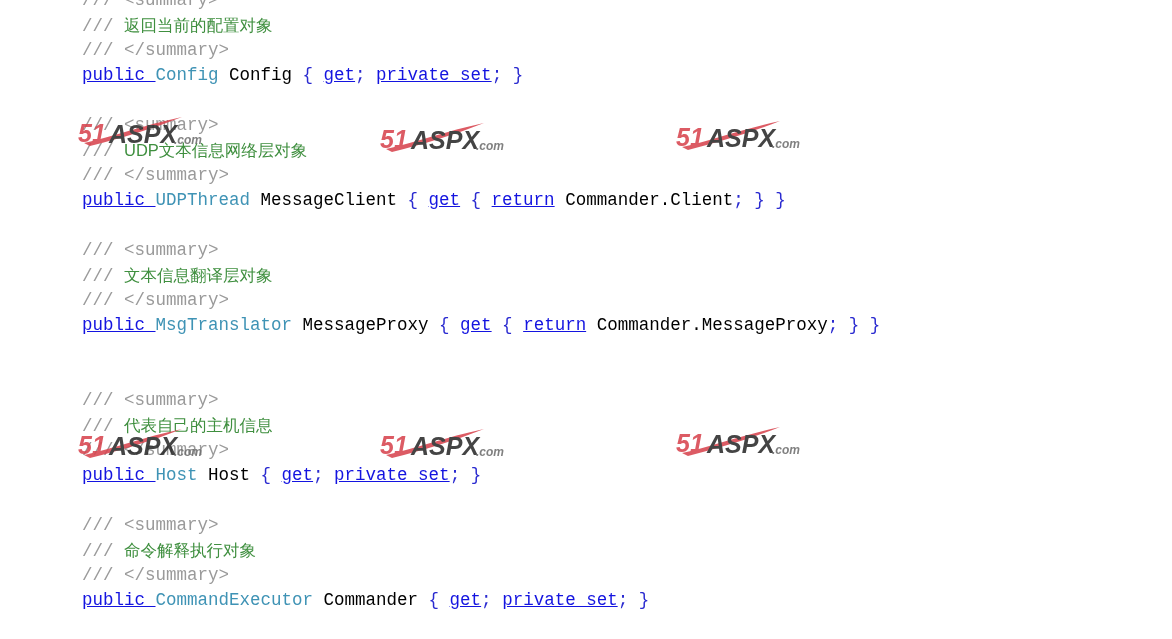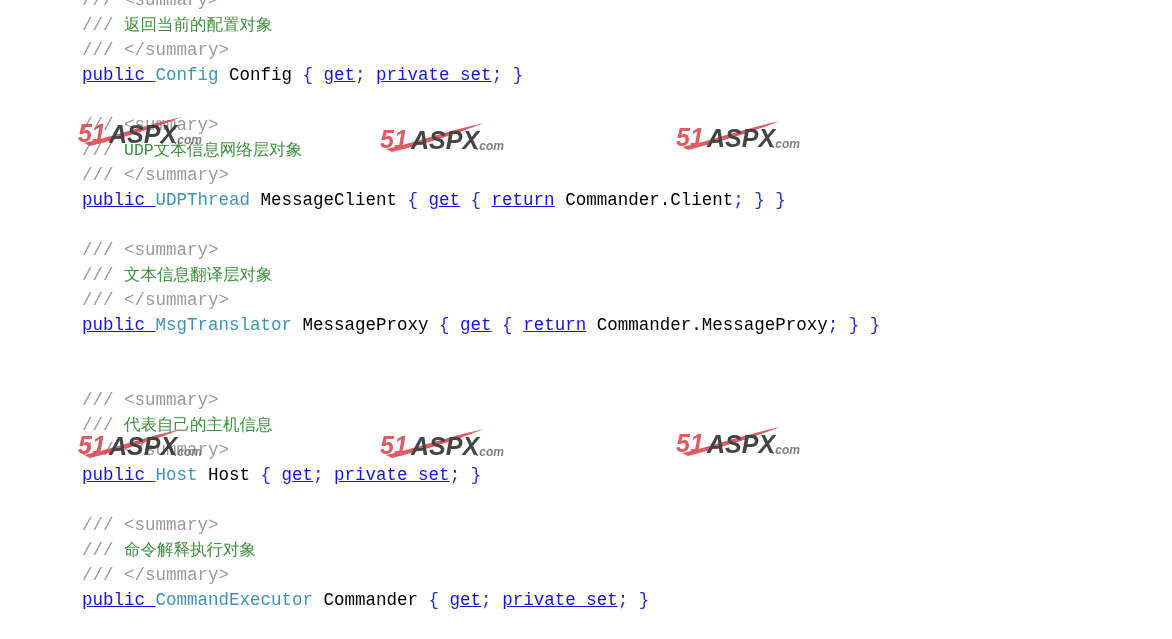--- a/index.html
+++ b/index.html
@@ -36,21 +36,21 @@
     line-height: 25px;
     letter-spacing: 0px;
     color: #000000;
   }
 
   .ln { height: 25px; white-space: pre; }
   .ln.blank { }
 
   
   .cmt   { color: #9a9a9a; }            
-  .cmt-zh{ color: #3f8f3f; font-family: Liberation Mono, monospace; font-size: 16.5px; }
+  .cmt-zh{ color: #3f8f3f; font-family: Liberation Sans, sans-serif; font-size: 16.5px; }
   .kw    { color: #1414e0; text-decoration: underline; }            
   .typ   { color: #3f93b5; }            
   .id    { color: #000000; }            
   .pun   { color: #2b2bd0; }
 
   
   .wm {
     position: absolute;
     width: 150px;
     height: 34px;

